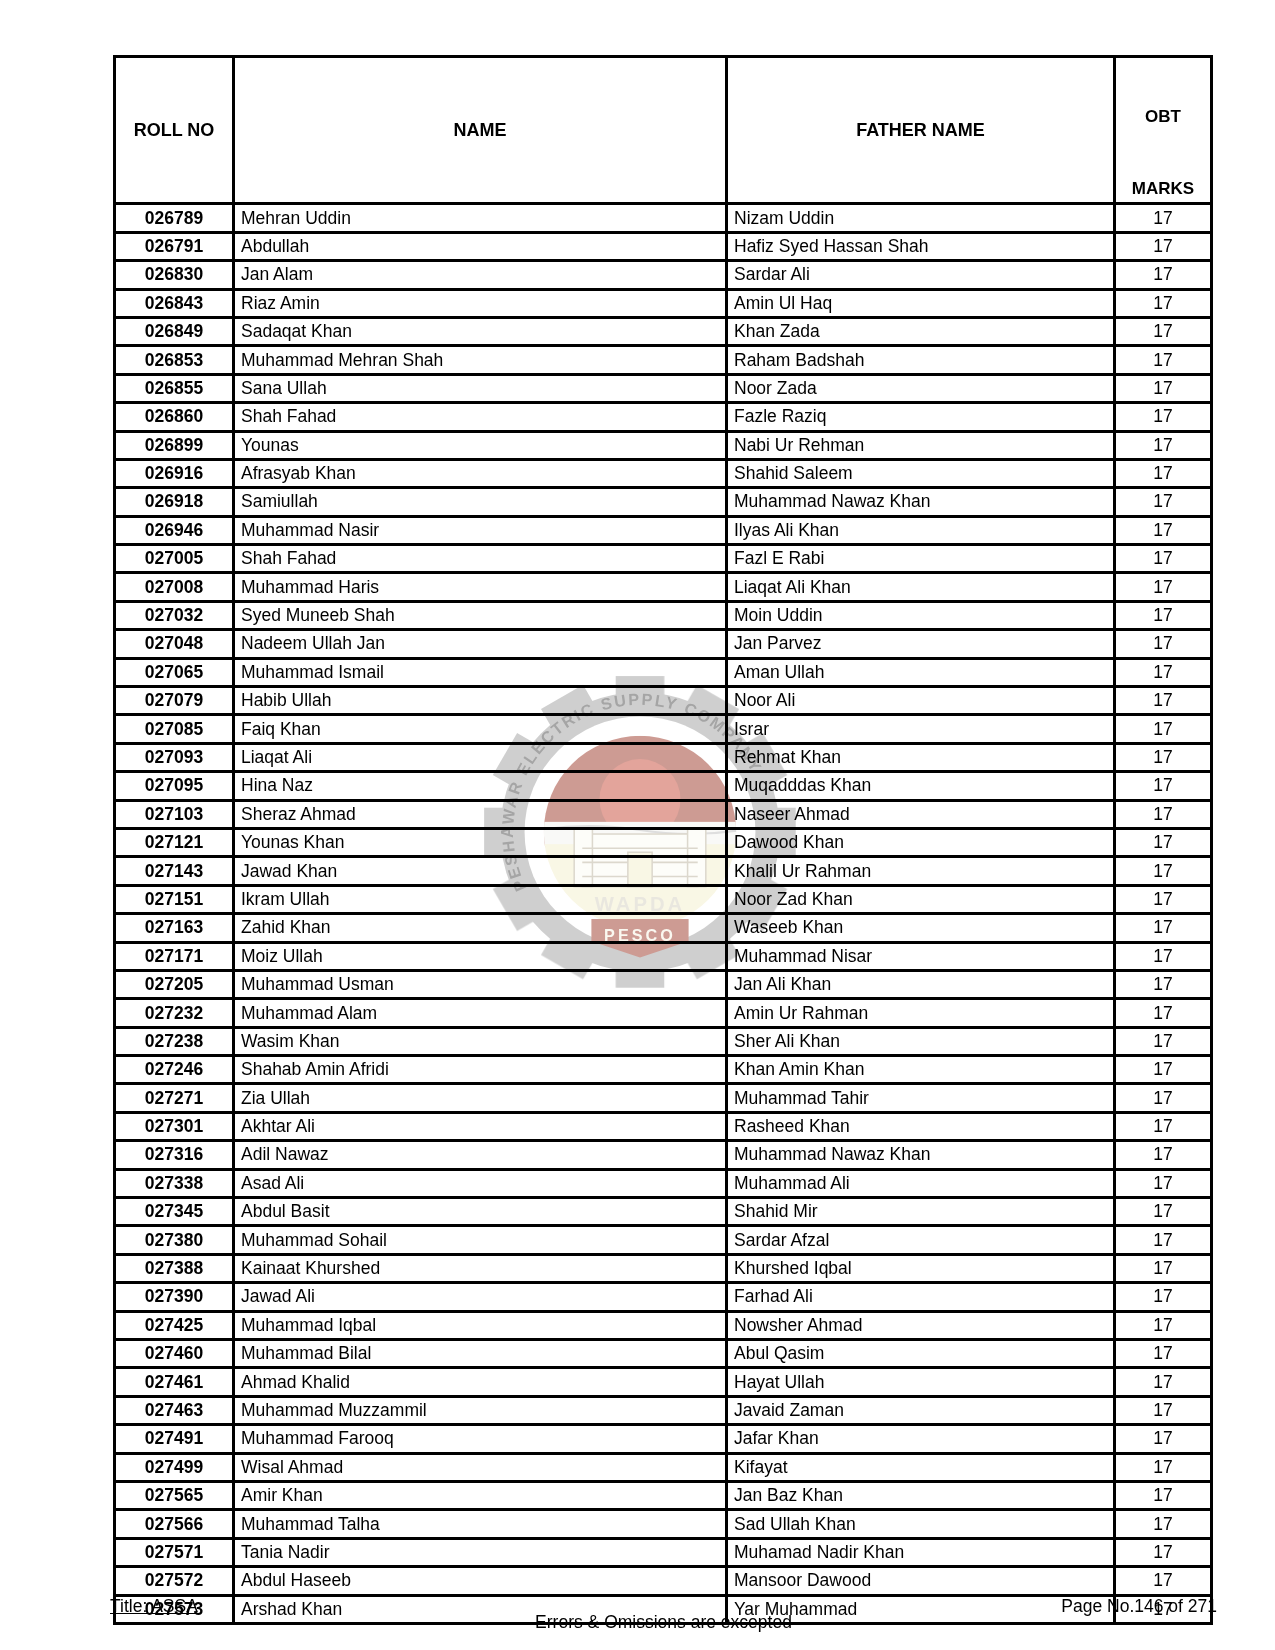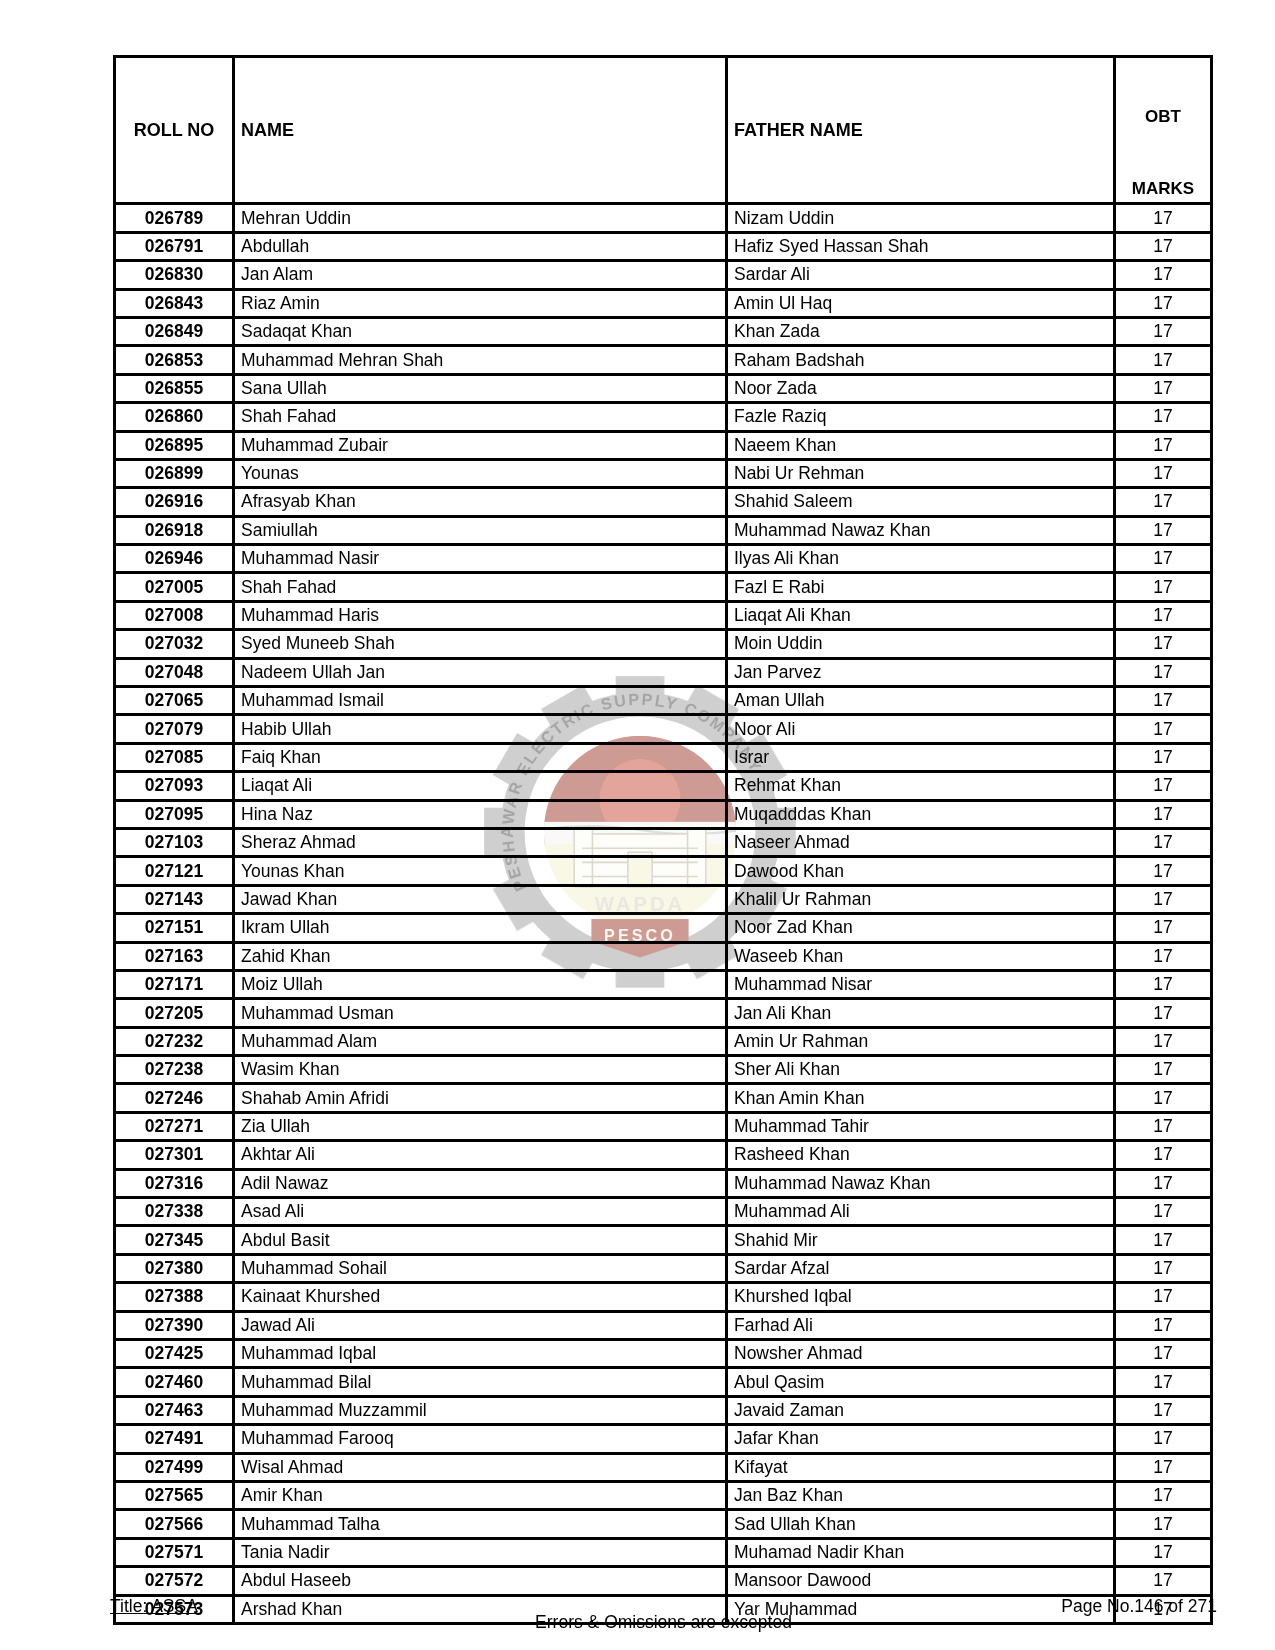--- a/index.html
+++ b/index.html
@@ -12,21 +12,21 @@
   table.results{
     position:absolute;left:113px;top:55px;width:1097px;z-index:1;
     border-collapse:collapse;table-layout:fixed;background:transparent;
   }
   .col-roll{width:119px}.col-name{width:493px}.col-father{width:388px}.col-marks{width:97px}
   th,td{border:3px solid #000;padding:0 6px;overflow:hidden;white-space:nowrap;vertical-align:middle;}
   thead tr{height:68px;}
   tbody tr{height:28.4px;}
   th{font-weight:bold;font-size:18px;}
   th.h-roll{text-align:center;}
-  th.h-name,th.h-father{text-align:left;}
+  th.h-name,th.h-father{text-align:center;}
   th.h-marks{text-align:center;font-size:17px;line-height:1.6;}
   th.h-marks span{display:block;margin-top:45px;}
   td{font-size:17.5px;}
   td.roll{font-weight:bold;text-align:center;}
   td.name,td.father{text-align:left;}
   td.marks{text-align:center;border-radius:10px;}
 
   .footer{position:absolute;left:110px;top:1596px;width:1107px;height:24px;z-index:1;font-size:17.5px;}
   .footer .fleft{position:absolute;left:0;top:0;text-decoration:underline;}
   .footer .fcenter{position:absolute;left:50%;top:16px;transform:translateX(-50%);}
@@ -158,26 +158,20 @@
           <td class="father">Noor Zada</td>
           <td class="marks">17</td>
         </tr>
         <tr>
           <td class="roll">026860</td>
           <td class="name">Shah Fahad</td>
           <td class="father">Fazle Raziq</td>
           <td class="marks">17</td>
         </tr>
         <tr>
-          <td class="roll">026895</td>
-          <td class="name">Muhammad Zubair</td>
-          <td class="father">Naeem Khan</td>
-          <td class="marks">17</td>
-        </tr>
-        <tr>
           <td class="roll">026899</td>
           <td class="name">Younas</td>
           <td class="father">Nabi Ur Rehman</td>
           <td class="marks">17</td>
         </tr>
         <tr>
           <td class="roll">026916</td>
           <td class="name">Afrasyab Khan</td>
           <td class="father">Shahid Saleem</td>
           <td class="marks">17</td>
@@ -359,20 +353,26 @@
         <tr>
           <td class="roll">027425</td>
           <td class="name">Muhammad Iqbal</td>
           <td class="father">Nowsher Ahmad</td>
           <td class="marks">17</td>
         </tr>
         <tr>
           <td class="roll">027460</td>
           <td class="name">Muhammad Bilal</td>
           <td class="father">Abul Qasim</td>
+          <td class="marks">17</td>
+        </tr>
+        <tr>
+          <td class="roll">027461</td>
+          <td class="name">Ahmad Khalid</td>
+          <td class="father">Hayat Ullah</td>
           <td class="marks">17</td>
         </tr>
         <tr>
           <td class="roll">027463</td>
           <td class="name">Muhammad Muzzammil</td>
           <td class="father">Javaid Zaman</td>
           <td class="marks">17</td>
         </tr>
         <tr>
           <td class="roll">027491</td>

